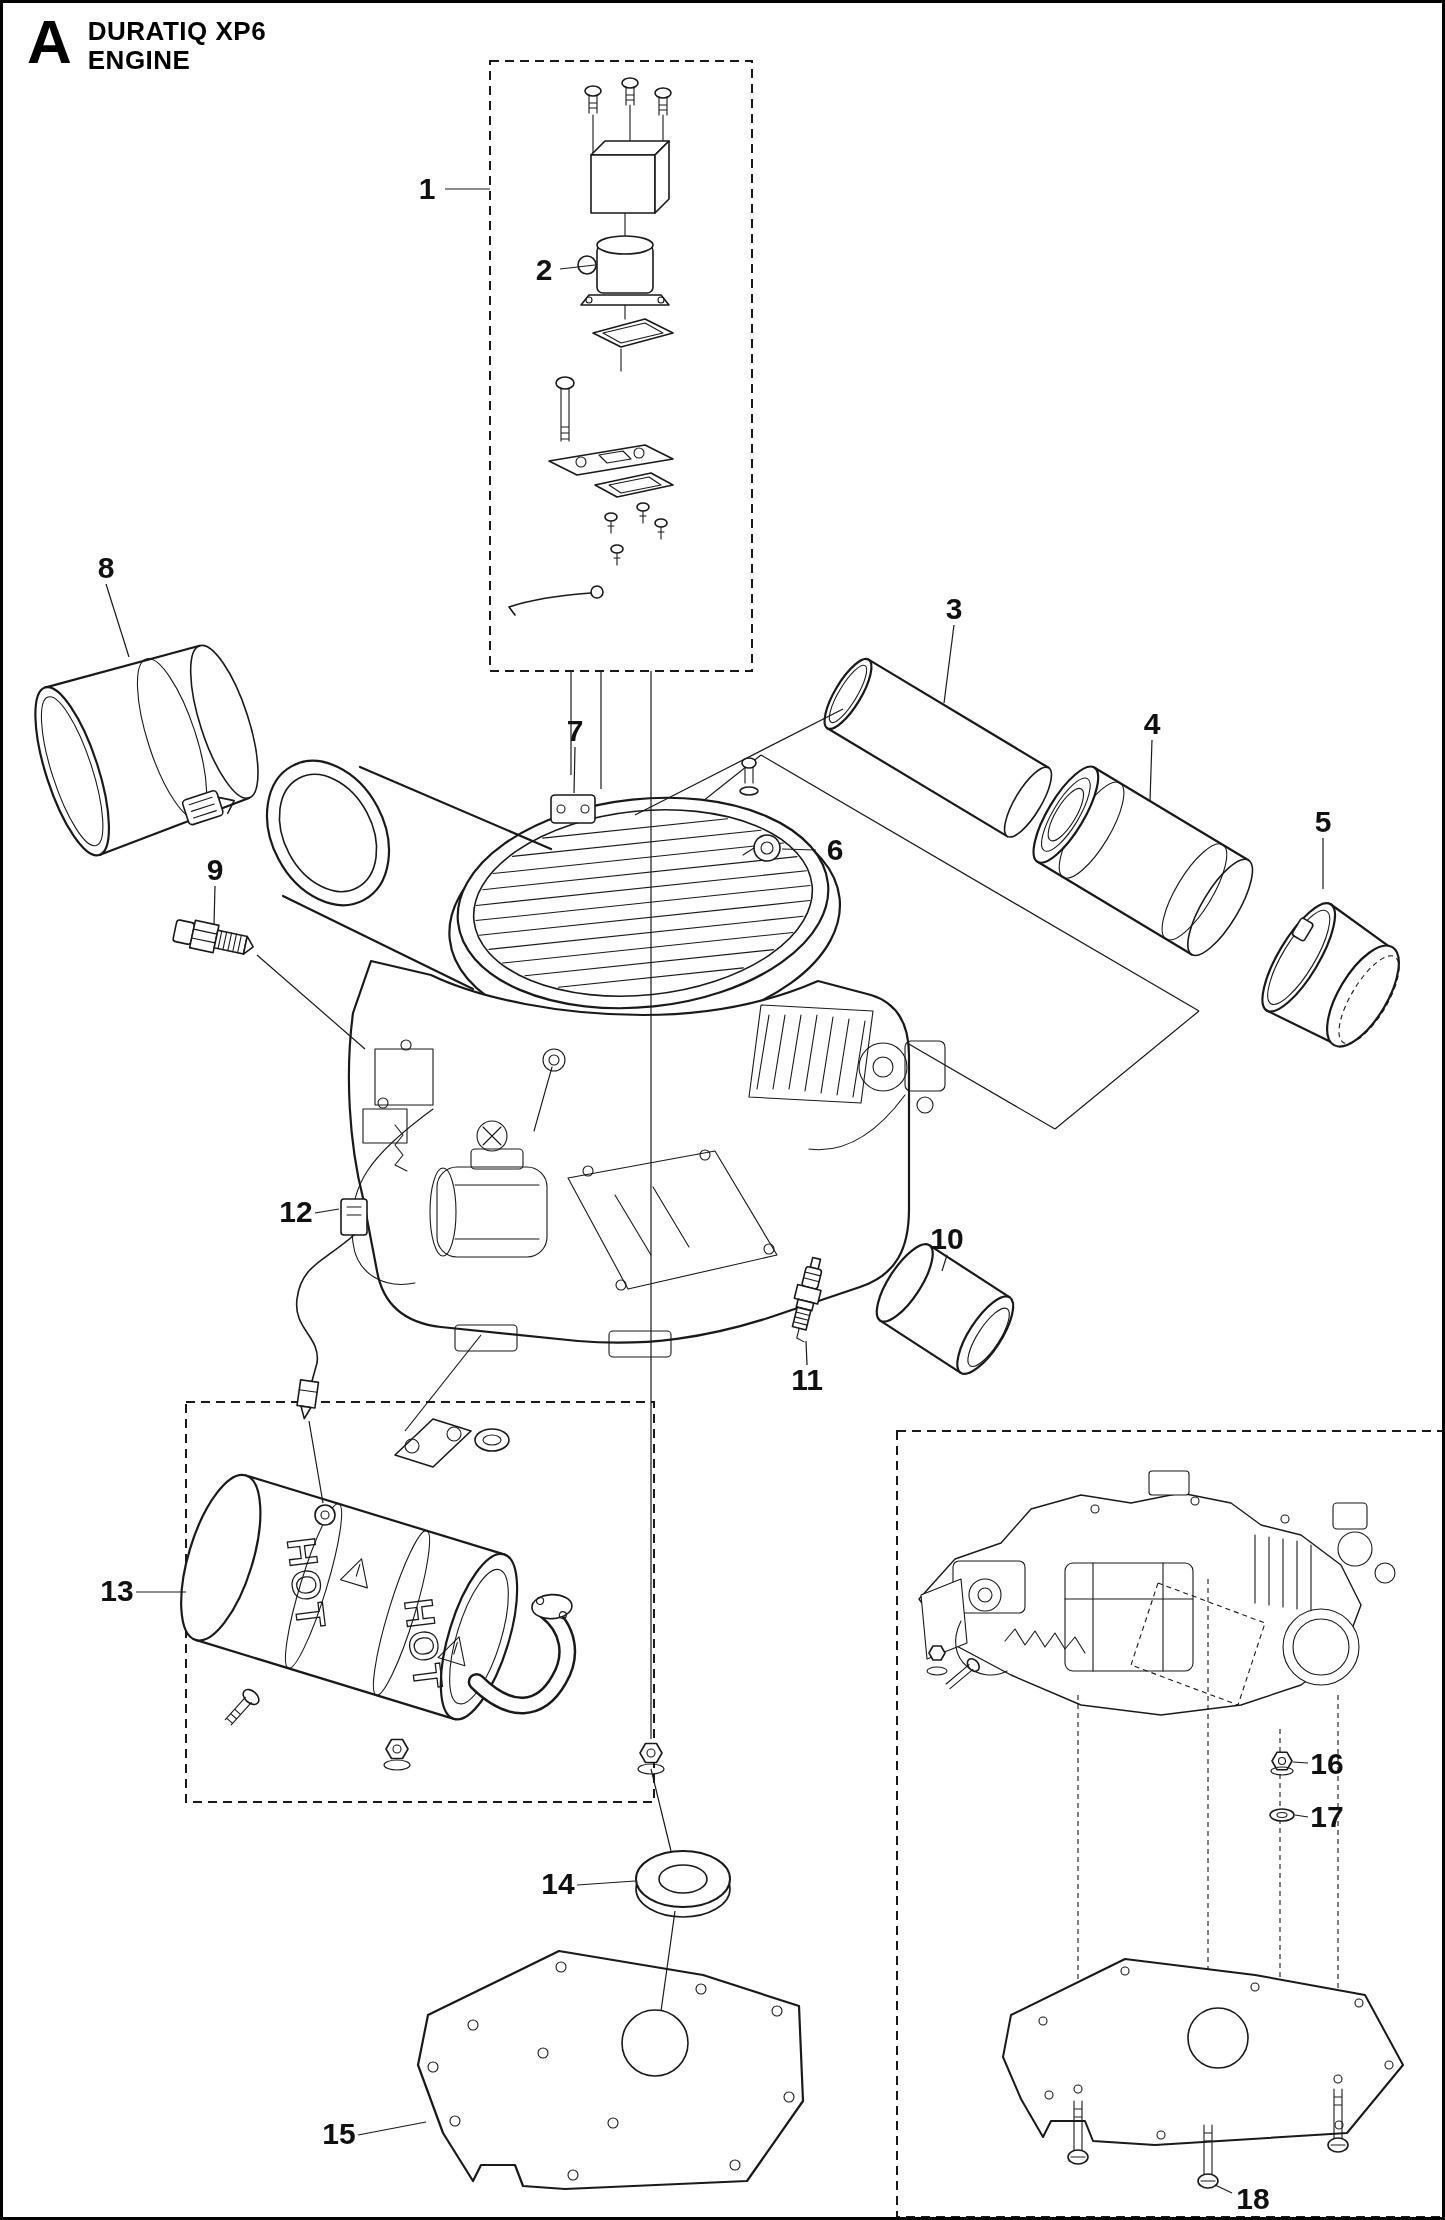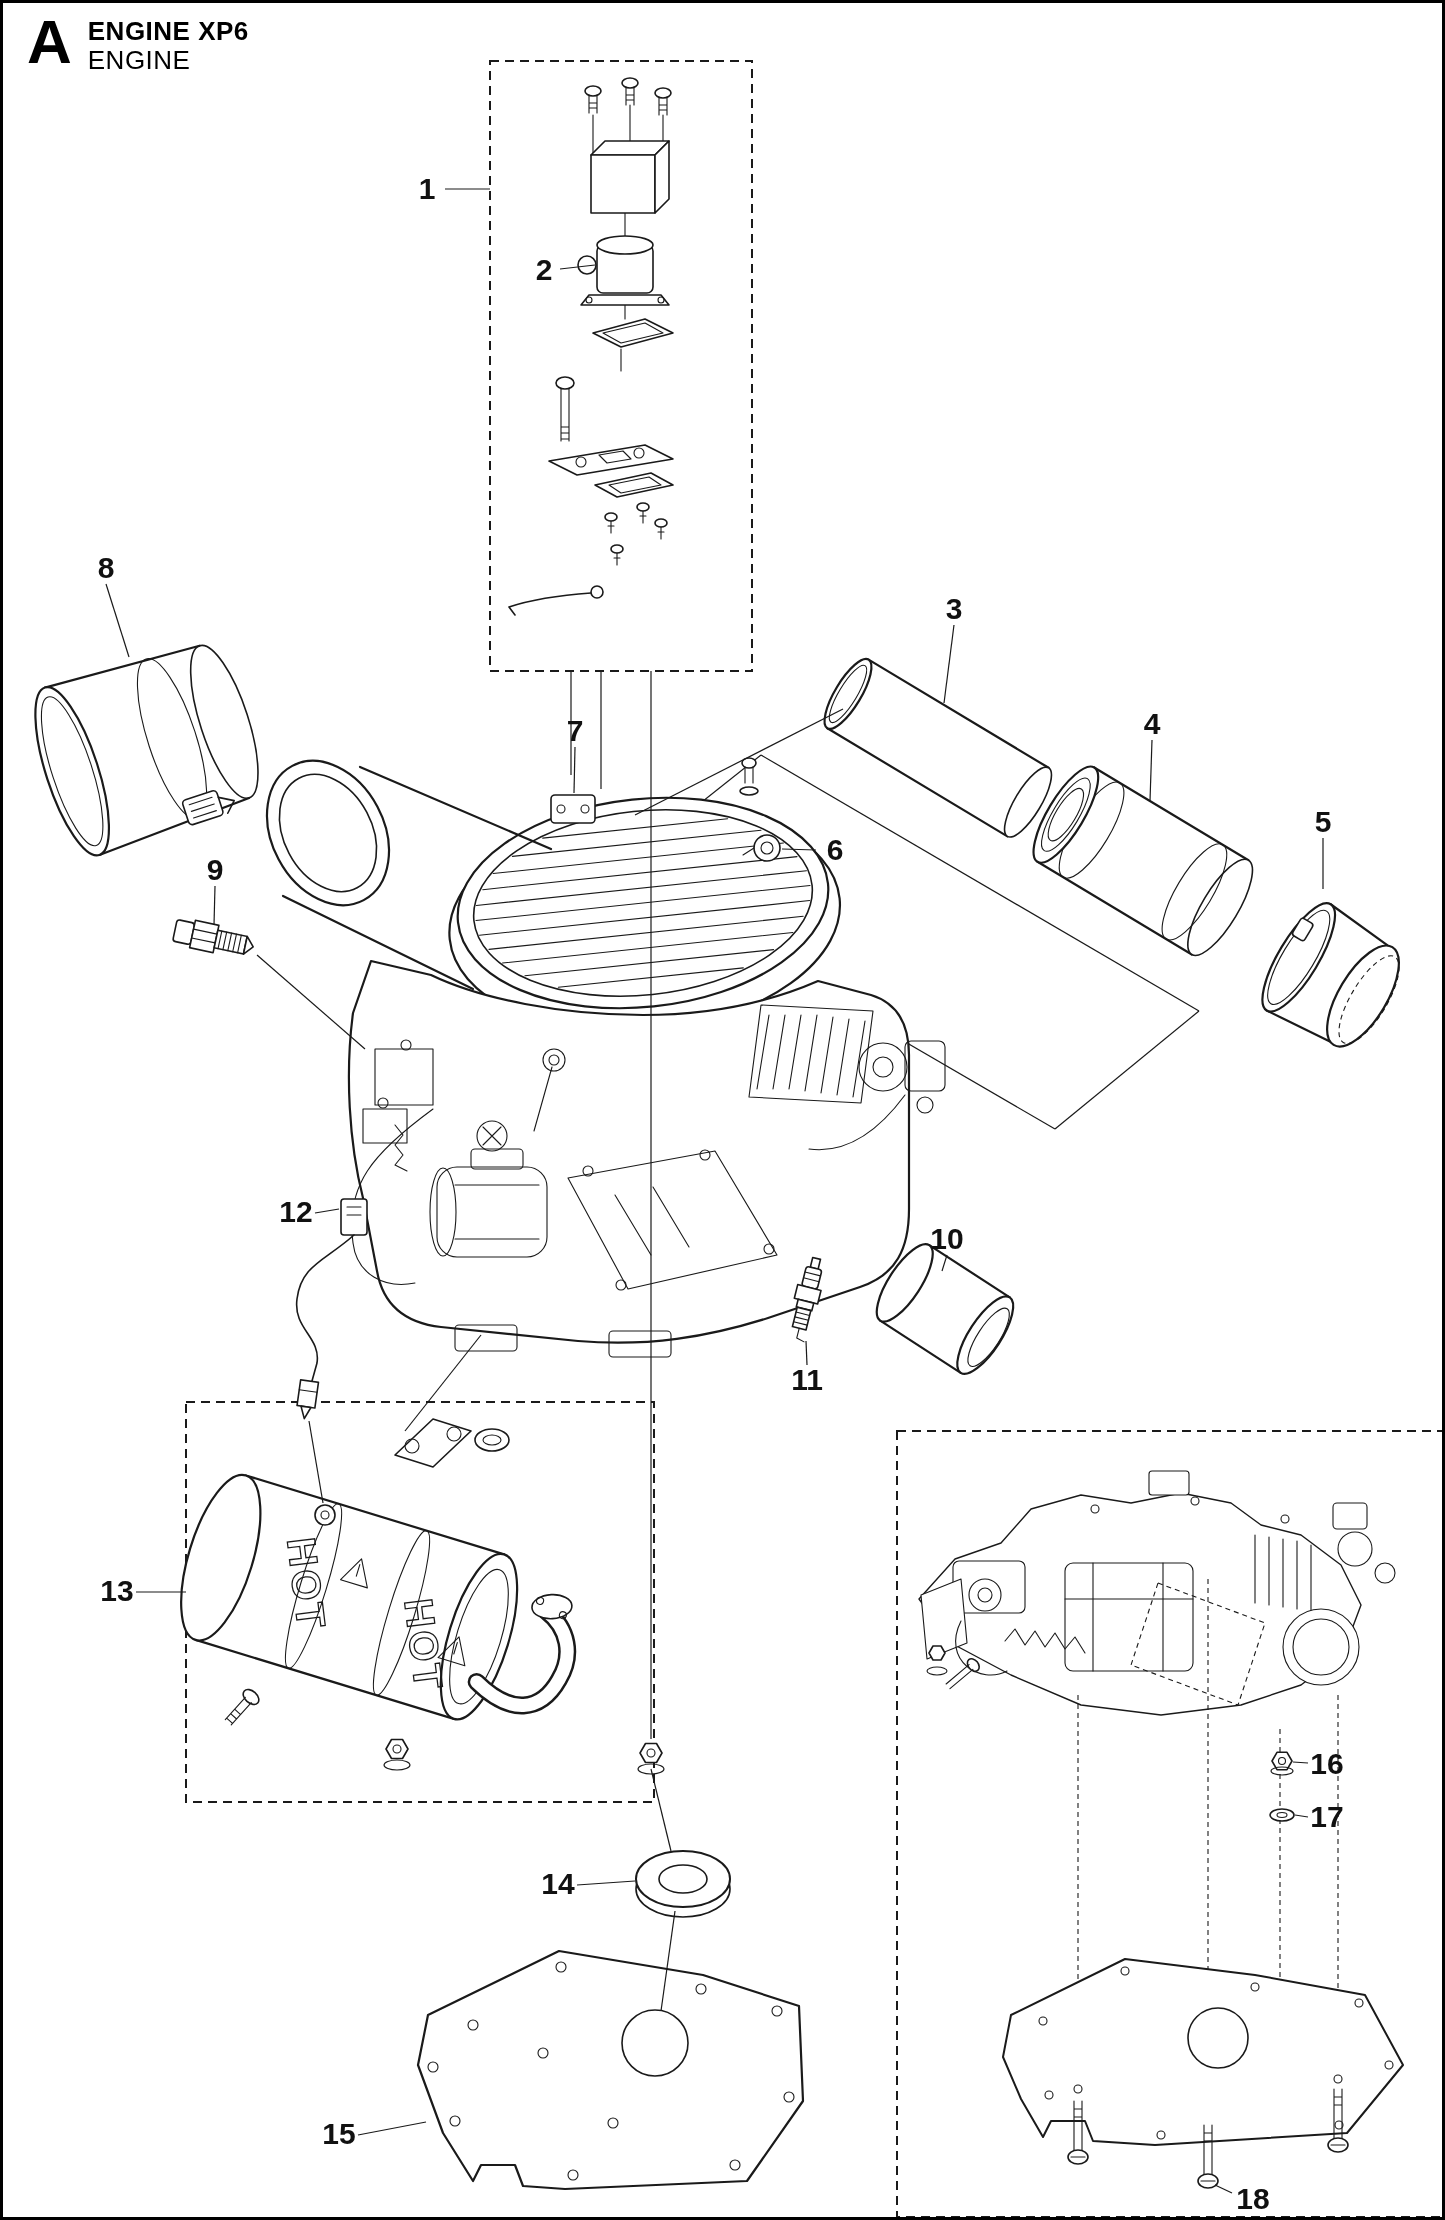--- a/index.html
+++ b/index.html
@@ -5,41 +5,41 @@
   html,body{margin:0;padding:0;background:#e8e8e8;}
   .page{
     width:1445px;height:2220px;position:relative;background:#fff;
     box-sizing:border-box;border:3px solid #000;overflow:hidden;
     font-family:"Liberation Sans",sans-serif;
   }
   .hdr{position:absolute;top:10px;left:24px;display:flex;align-items:flex-start;z-index:5;}
   .hdr .letter{font-size:62px;font-weight:bold;line-height:0.95;color:#000;margin-right:16px;}
   .hdr .titles{padding-top:4px;}
   .hdr .model{font-size:26px;font-weight:bold;color:#000;line-height:1.12;letter-spacing:0.5px;}
-  .hdr .sub{font-size:26px;font-weight:normal;color:#000;line-height:1.12;letter-spacing:0.5px;}
+  .hdr .sub{font-size:26px;font-weight:bold;color:#000;line-height:1.12;letter-spacing:0.5px;}
   svg{position:absolute;top:0;left:0;}
   .s{fill:none;stroke:#1a1a1a;stroke-width:1.6;stroke-linecap:round;stroke-linejoin:round;}
   .sw{fill:#ffffff;stroke:#1a1a1a;stroke-width:1.6;stroke-linejoin:round;}
   .t{stroke-width:1.1;}
   .tk{stroke-width:2.2;}
   .ld{fill:none;stroke:#1a1a1a;stroke-width:1.2;}
   .d{fill:none;stroke:#1a1a1a;stroke-width:2;stroke-dasharray:9 6;}
   .dt{fill:none;stroke:#1a1a1a;stroke-width:1.1;stroke-dasharray:5 4;}
   .callout{font:bold 30px "Liberation Sans",sans-serif;fill:#111;}
   .hot{font:bold 40px "Liberation Sans",sans-serif;fill:none;stroke:#1a1a1a;stroke-width:1.3;letter-spacing:3px;}
 </style>
 </head>
 <body>
 
 <div class="page">
 
   <div class="hdr">
     <div class="letter">A</div>
     <div class="titles">
-      <div class="model">ENGINE XP6</div>
+      <div class="model">DURATIQ XP6</div>
       <div class="sub">ENGINE</div>
     </div>
   </div>
 
   <svg width="1445" height="2220" viewBox="0 0 1445 2220">
 
     <rect x="487" y="58" width="262" height="610" class="d"></rect>
     <rect x="183" y="1399" width="468" height="400" class="d"></rect>
     <rect x="894" y="1428" width="546" height="786" class="d"></rect>
 

